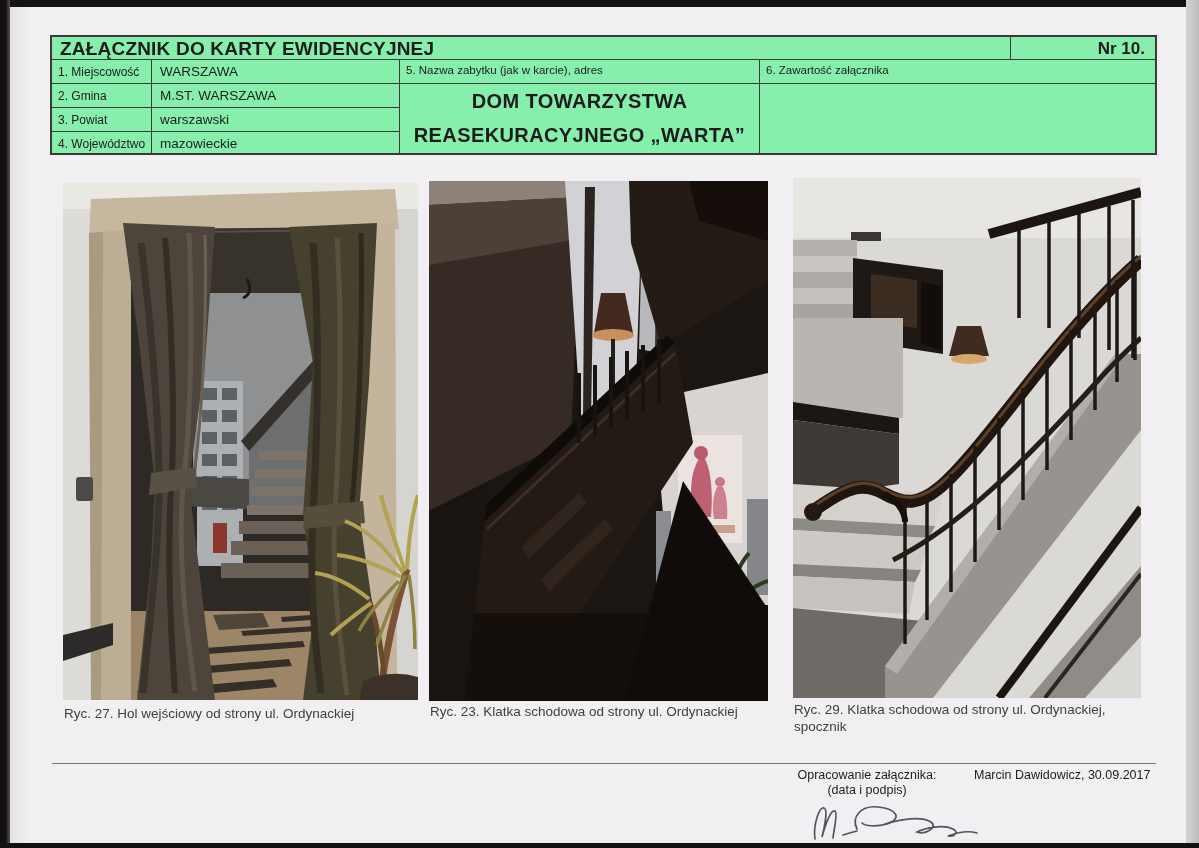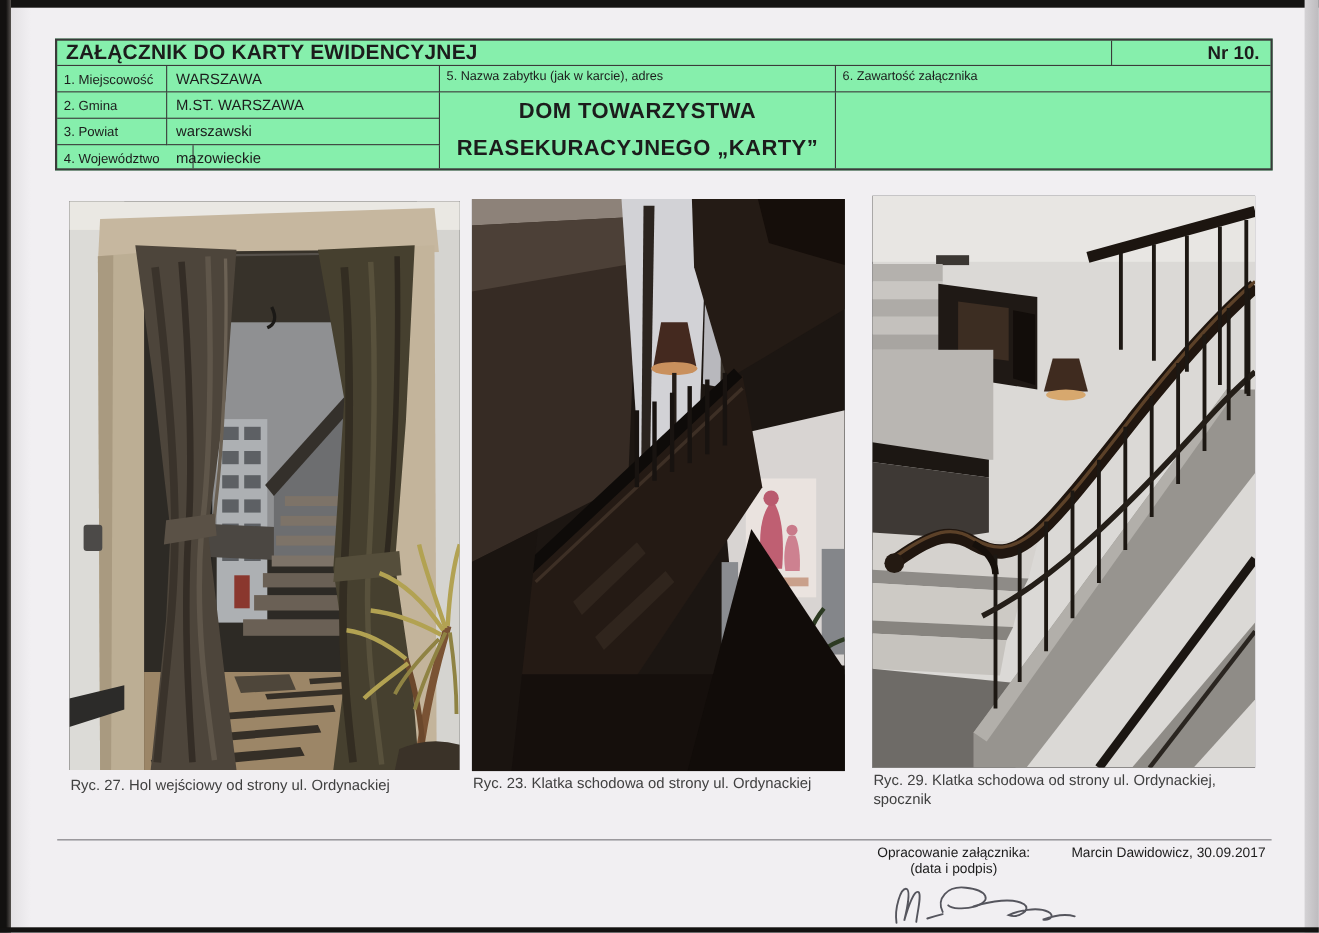--- a/index.html
+++ b/index.html
@@ -65,27 +65,27 @@
 <div class="doc-table">
   <div class="cell title-cell">ZAŁĄCZNIK DO KARTY EWIDENCYJNEJ</div>
   <div class="cell nr-cell norr">Nr 10.</div>
 
   <div class="cell flabel" style="left:0;top:23px;width:100px;height:24px;">1. Miejscowość</div>
   <div class="cell fvalue" style="left:100px;top:23px;width:248px;height:24px;">WARSZAWA</div>
   <div class="cell flabel" style="left:0;top:47px;width:100px;height:24px;">2. Gmina</div>
   <div class="cell fvalue" style="left:100px;top:47px;width:248px;height:24px;">M.ST. WARSZAWA</div>
   <div class="cell flabel" style="left:0;top:71px;width:100px;height:24px;">3. Powiat</div>
   <div class="cell fvalue" style="left:100px;top:71px;width:248px;height:24px;">warszawski</div>
-  <div class="cell flabel nobb" style="left:0;top:95px;width:124px;height:21px;">4. Województwo</div>
+  <div class="cell flabel nobb" style="left:0;top:95px;width:100px;height:21px;">4. Województwo</div>
   <div class="cell fvalue nobb" style="left:100px;top:95px;width:248px;height:21px;">mazowieckie</div>
 
   <div class="cell sublabel" style="left:348px;top:23px;width:360px;height:24px;">5. Nazwa zabytku (jak w karcie), adres</div>
   <div class="cell monu-name nobb">
     <span>DOM TOWARZYSTWA</span>
-    <span>REASEKURACYJNEGO „KARTY”</span>
+    <span>REASEKURACYJNEGO „WARTA”</span>
   </div>
 
   <div class="cell sublabel norr" style="left:708px;top:23px;width:395px;height:24px;">6. Zawartość załącznika</div>
 </div>
 
 <div class="photo" id="photo1">
 <svg viewBox="0 0 355 517" preserveAspectRatio="none">
   <rect width="355" height="517" fill="#cfcecb"></rect>
   <rect x="0" y="0" width="50" height="517" fill="#dcdbd7"></rect>
   <rect x="316" y="0" width="39" height="517" fill="#d5d4d0"></rect>

